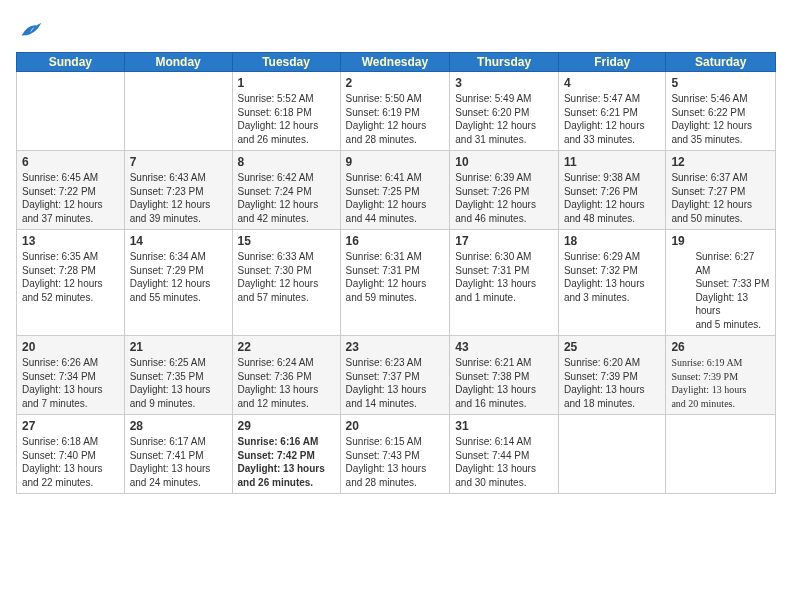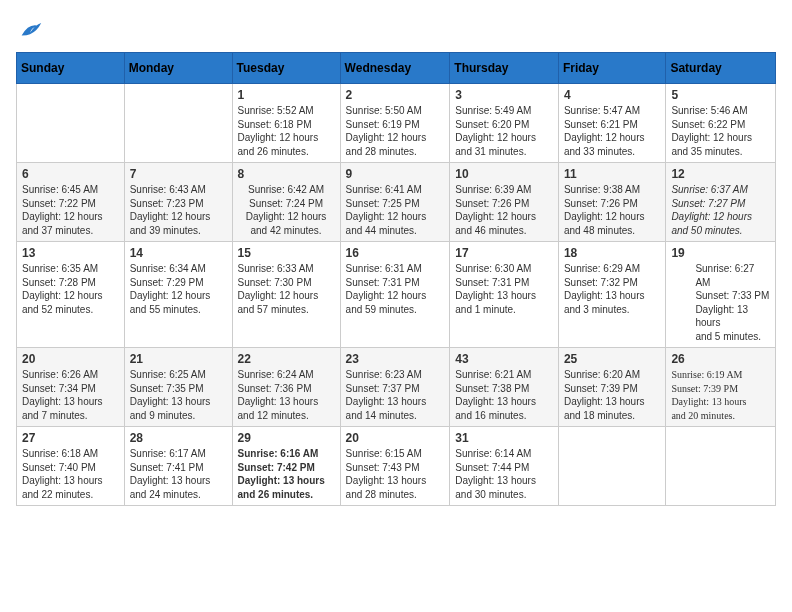--- a/index.html
+++ b/index.html
@@ -37,23 +37,23 @@
       font-size: 15px;
       color: #444;
     }
     .calendar {
       width: 100%;
       border-collapse: collapse;
       font-size: 11px;
     }
     .calendar thead tr th {
       background: #2979c9;
-      color: #000000;
-      padding: 8px 4px;
-      text-align: left;
+      color: #fef9c3;
+      padding: 2px 4px;
+      text-align: center;
       font-size: 12px;
       border: 1px solid #2060aa;
     }
     .calendar tbody tr td {
       border: 1px solid #ccc;
       padding: 4px 5px;
       vertical-align: top;
       width: 113px;
       min-height: 80px;
       color: #333;
@@ -158,21 +158,21 @@
         </td>
         <td>
           <span class="day-num">7</span>
           <div class="cell-content" style="white-space: pre-line;">Sunrise: 6:43 AM
 Sunset: 7:23 PM
 Daylight: 12 hours
 and 39 minutes.</div>
         </td>
         <td>
           <span class="day-num">8</span>
-          <div class="cell-content" style="white-space: pre-line; text-align: center;">Sunrise: 6:42 AM
+          <div class="cell-content" style="white-space: pre-line;">Sunrise: 6:42 AM
 Sunset: 7:24 PM
 Daylight: 12 hours
 and 42 minutes.</div>
         </td>
         <td>
           <span class="day-num">9</span>
           <div class="cell-content" style="white-space: pre-line;">Sunrise: 6:41 AM
 Sunset: 7:25 PM
 Daylight: 12 hours
 and 44 minutes.</div>
@@ -186,21 +186,21 @@
         </td>
         <td>
           <span class="day-num">11</span>
           <div class="cell-content" style="white-space: pre-line;">Sunrise: 9:38 AM
 Sunset: 7:26 PM
 Daylight: 12 hours
 and 48 minutes.</div>
         </td>
         <td>
           <span class="day-num">12</span>
-          <div class="cell-content" style="white-space: pre-line; font-style: italic;">Sunrise: 6:37 AM
+          <div class="cell-content" style="white-space: pre-line;">Sunrise: 6:37 AM
 Sunset: 7:27 PM
 Daylight: 12 hours
 and 50 minutes.</div>
         </td>
       </tr>
       <tr>
         <td>
           <span class="day-num">13</span>
           <div class="cell-content" style="white-space: pre-line;">Sunrise: 6:35 AM
 Sunset: 7:28 PM

